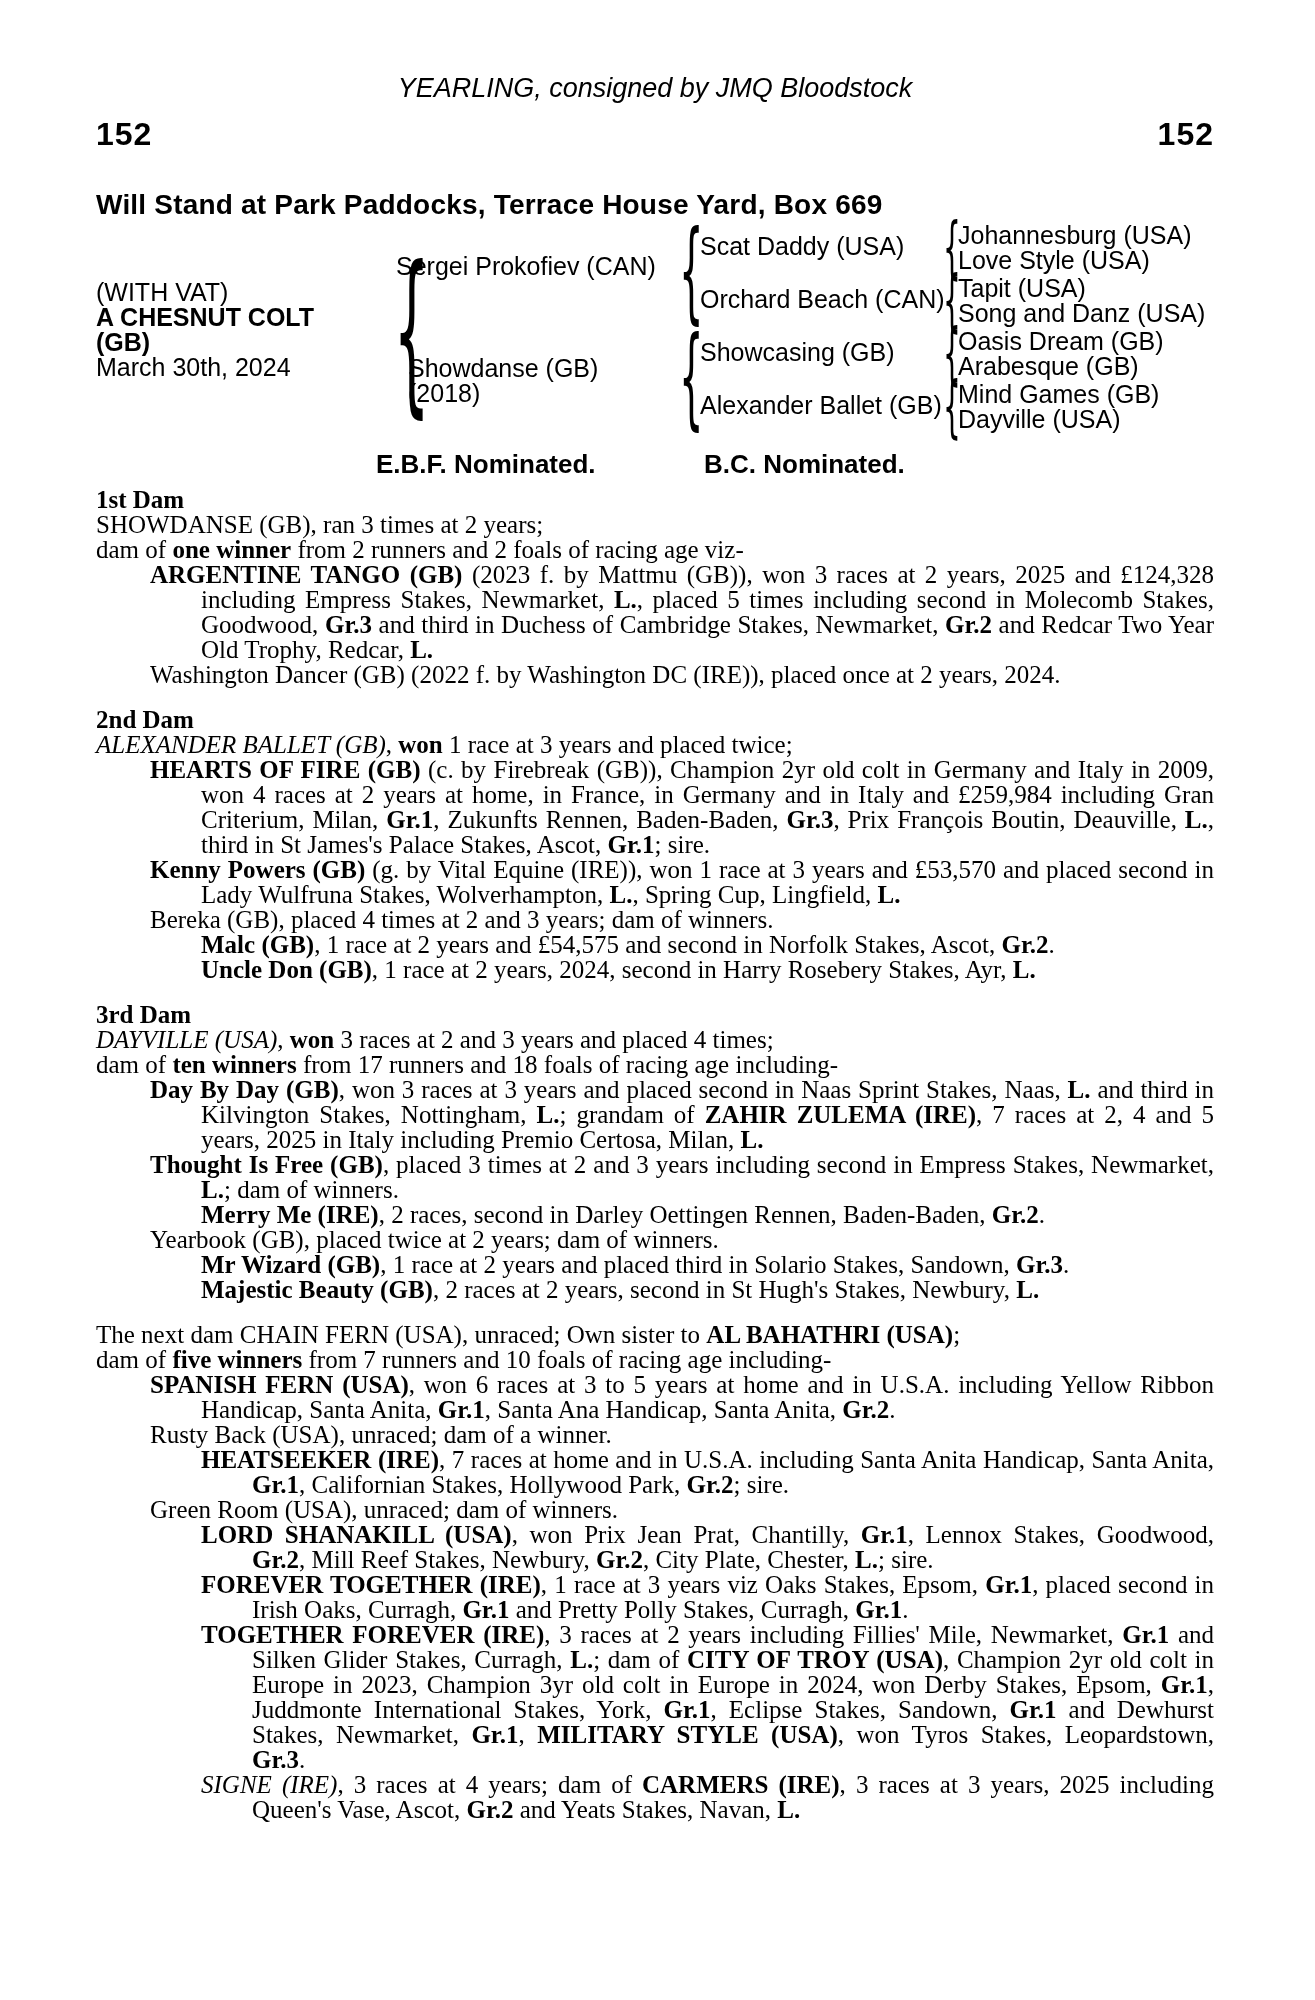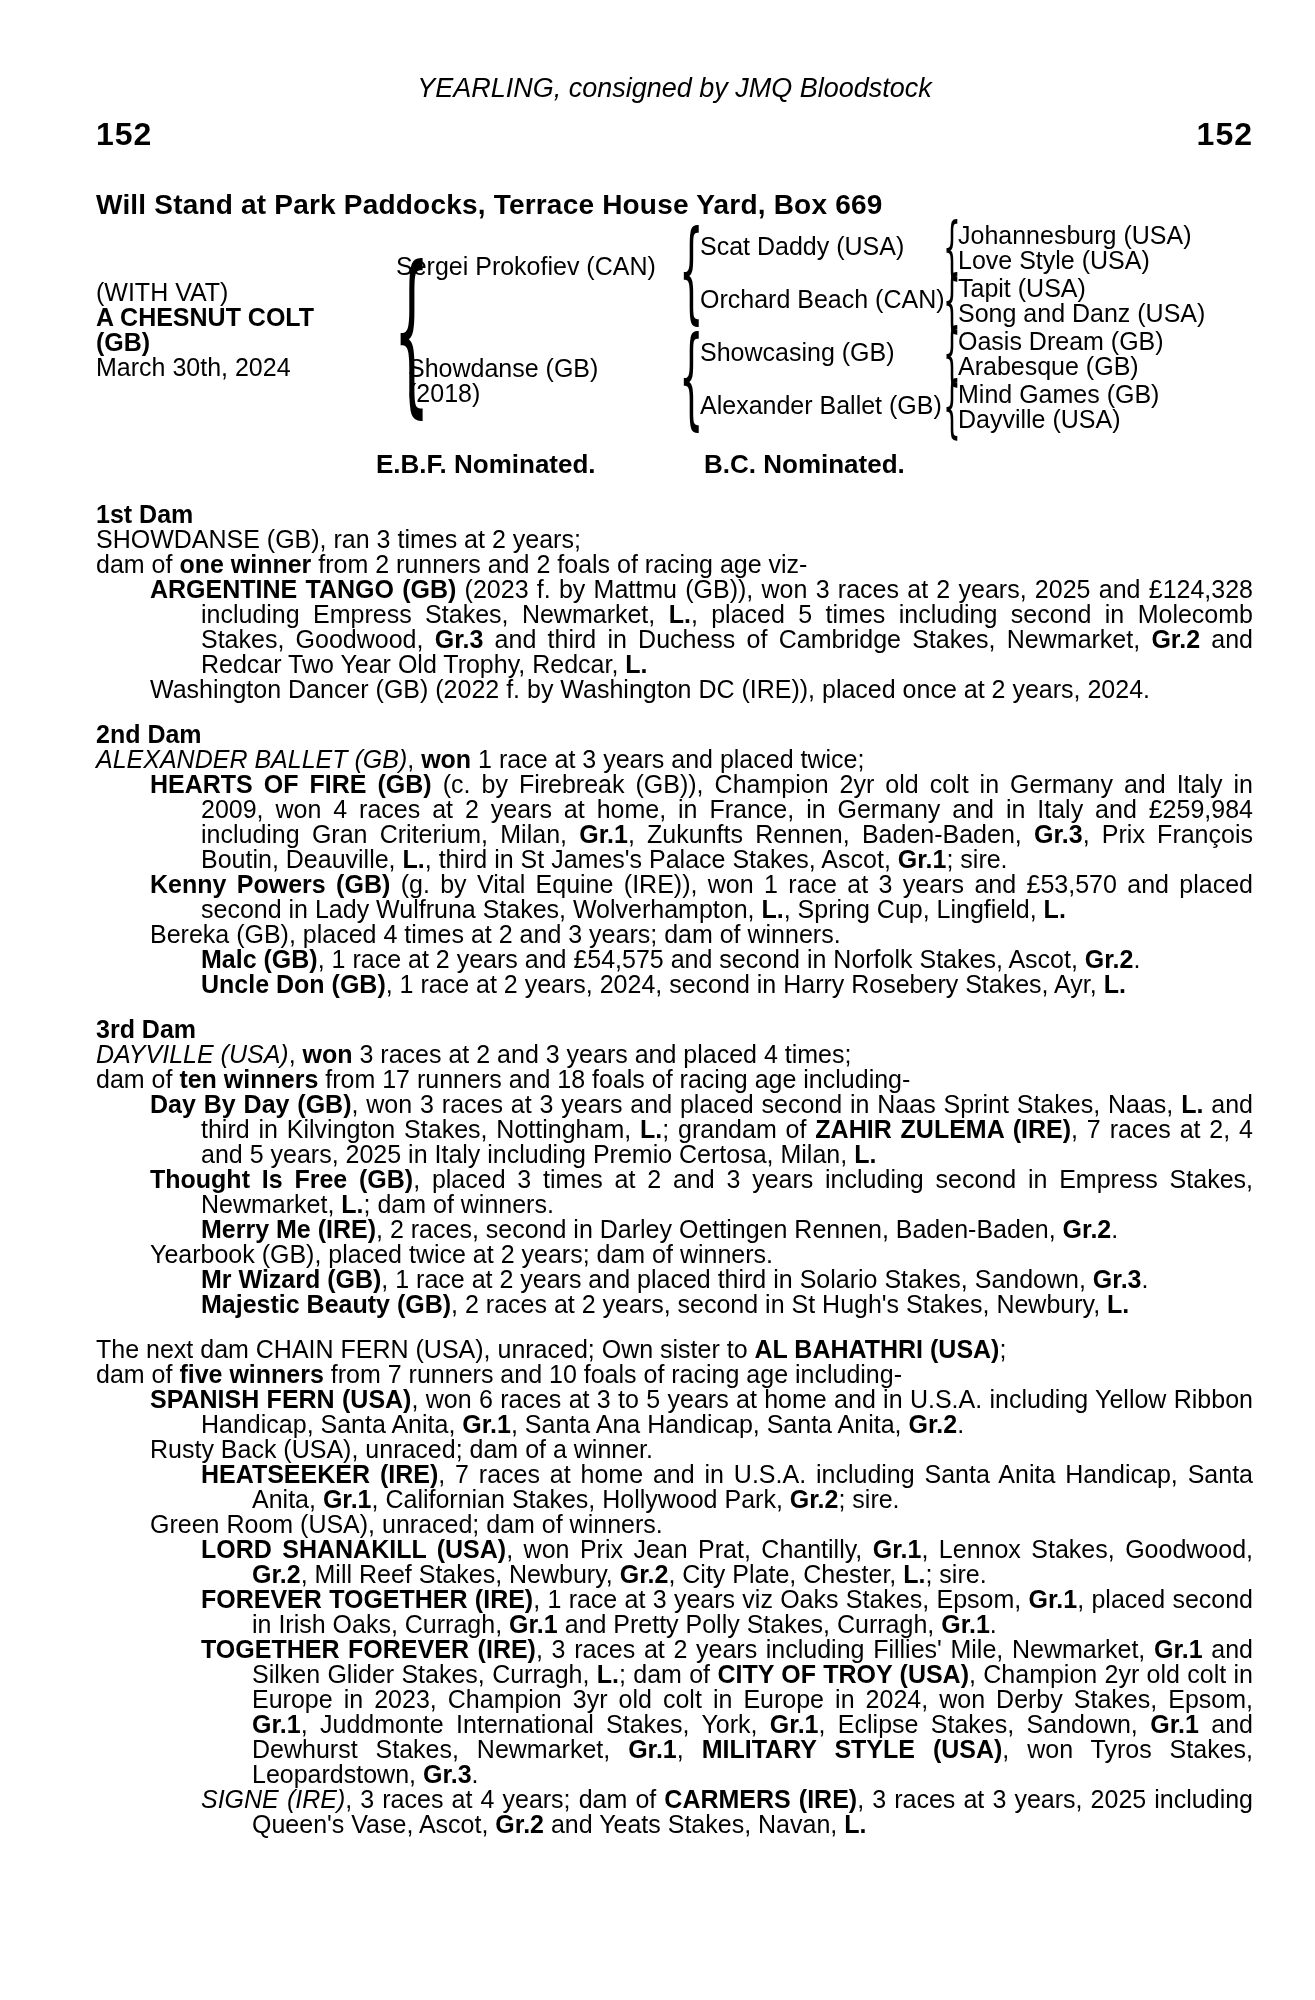--- a/index.html
+++ b/index.html
@@ -1,21 +1,21 @@
 <!DOCTYPE html>
 <html><head>
 <meta charset="utf-8">
 <style>
   html,body{margin:0;padding:0;}
   body{
     width:1315px;height:2000px;background:#ffffff;color:#000;
     font-family:"Liberation Sans",sans-serif;font-size:25px;line-height:25px;
     overflow:hidden;
   }
-  .page{padding:74px 62px 0 96px;}
+  .page{padding:74px 101px 0 96px;}
   .consignor{text-align:center;font-style:italic;font-size:27px;line-height:28px;}
   .lot-row{display:flex;justify-content:space-between;align-items:flex-start;
     font-weight:bold;font-size:32px;line-height:52px;margin-top:6px;letter-spacing:1px;}
   .stand-line{font-weight:bold;font-size:28px;line-height:30px;margin-top:30px;letter-spacing:.2px;}
 
   
   .pedigree{position:relative;height:200px;margin-top:-2px;}
   .ped-item{position:absolute;white-space:nowrap;}
   .subject-block{left:0;top:62px;width:250px;white-space:normal;}
   .subject-name{font-weight:bold;}
@@ -39,21 +39,21 @@
   .brace-mid2{left:566px;top:114px;height:92px;}
   .brace-mid1 span,.brace-mid2 span{font-size:92px;transform:scale(.42,1.2);}
   .brace-s{left:838px;height:56px;}
   .brace-s span{font-size:56px;transform:scale(.5,1.2);}
   .brace-s1{top:2px;}.brace-s2{top:55px;}.brace-s3{top:108px;}.brace-s4{top:161px;}
 
   .noms{position:relative;height:30px;margin-top:34px;font-weight:bold;font-size:26px;}
   .nom-ebf{position:absolute;left:280px;}
   .nom-bc{position:absolute;left:608px;}
 
-  #sections{margin-top:20px;}
+  #sections{margin-top:5px;font-family:Liberation Serif, serif;}
   .dam-section + .dam-section{margin-top:20px;}
   .sec-heading{font-weight:bold;}
   .para{margin:0;text-align:justify;}
   .para.l0{padding-left:0;text-indent:0;}
   .para.l1{padding-left:105px;text-indent:-51px;}
   .para.l2{padding-left:156px;text-indent:-51px;}
   .para span.b{font-weight:bold;}
   .para span.i{font-style:italic;}
 </style>
 </head>

